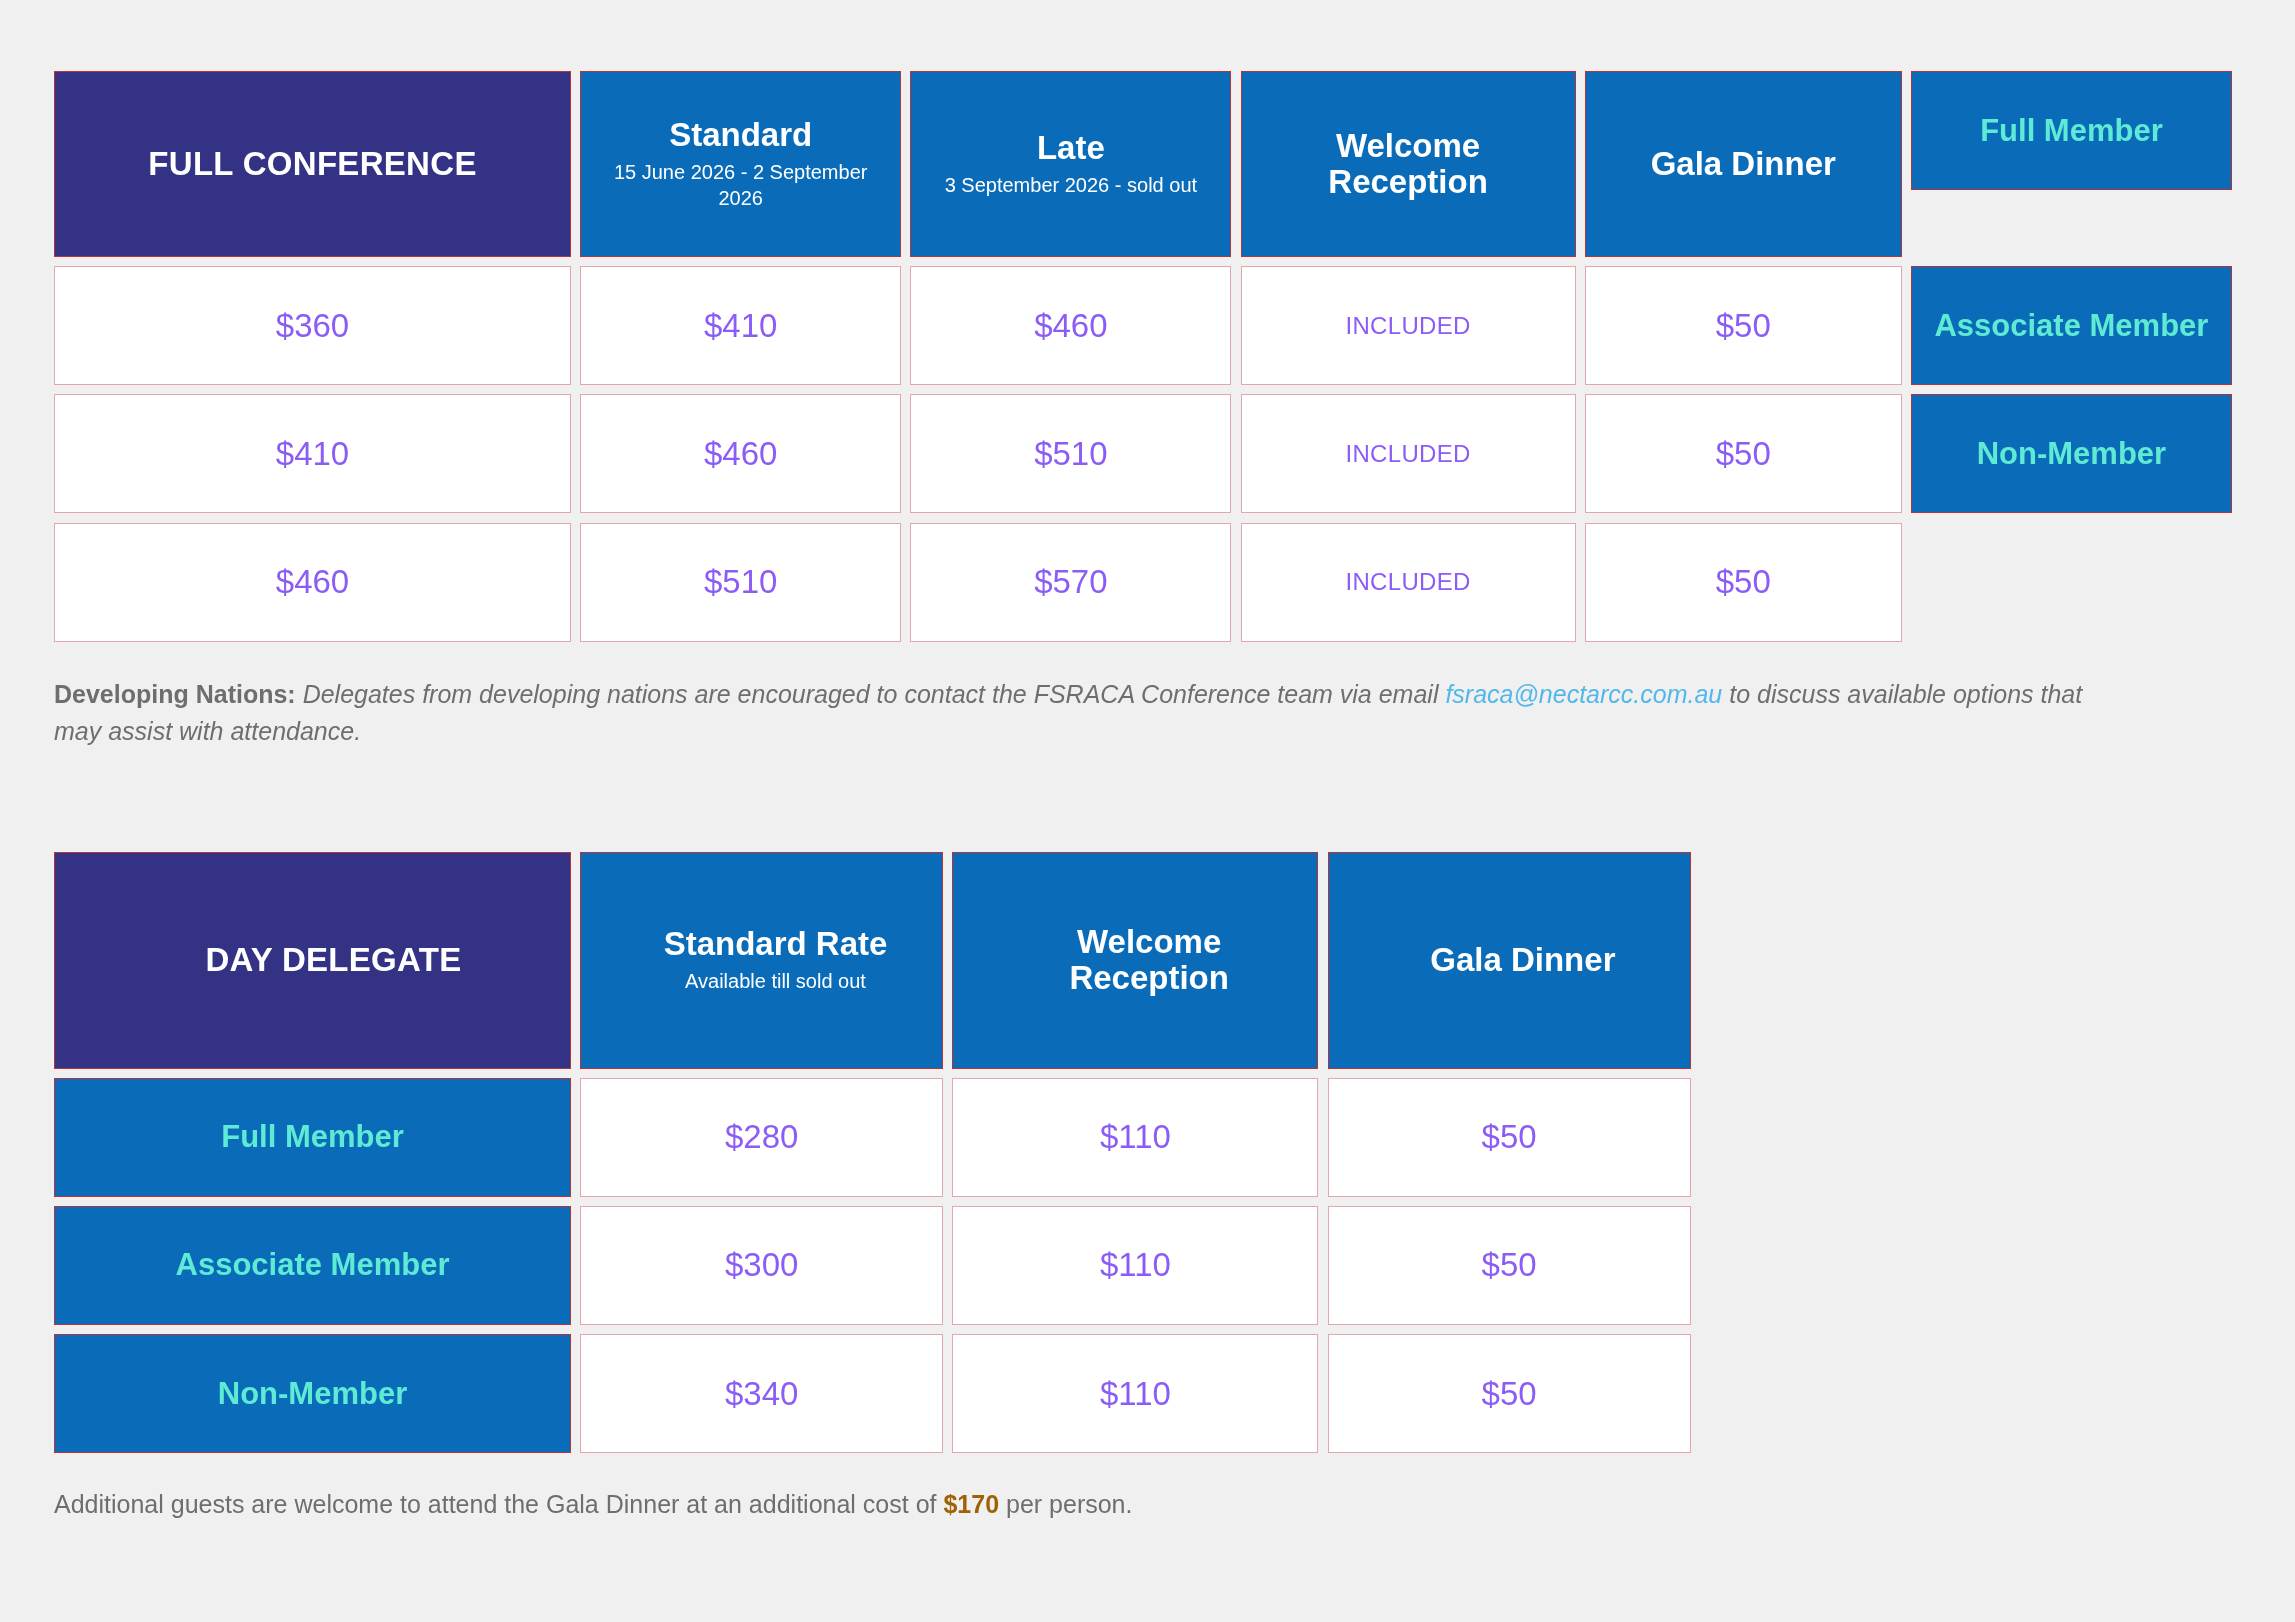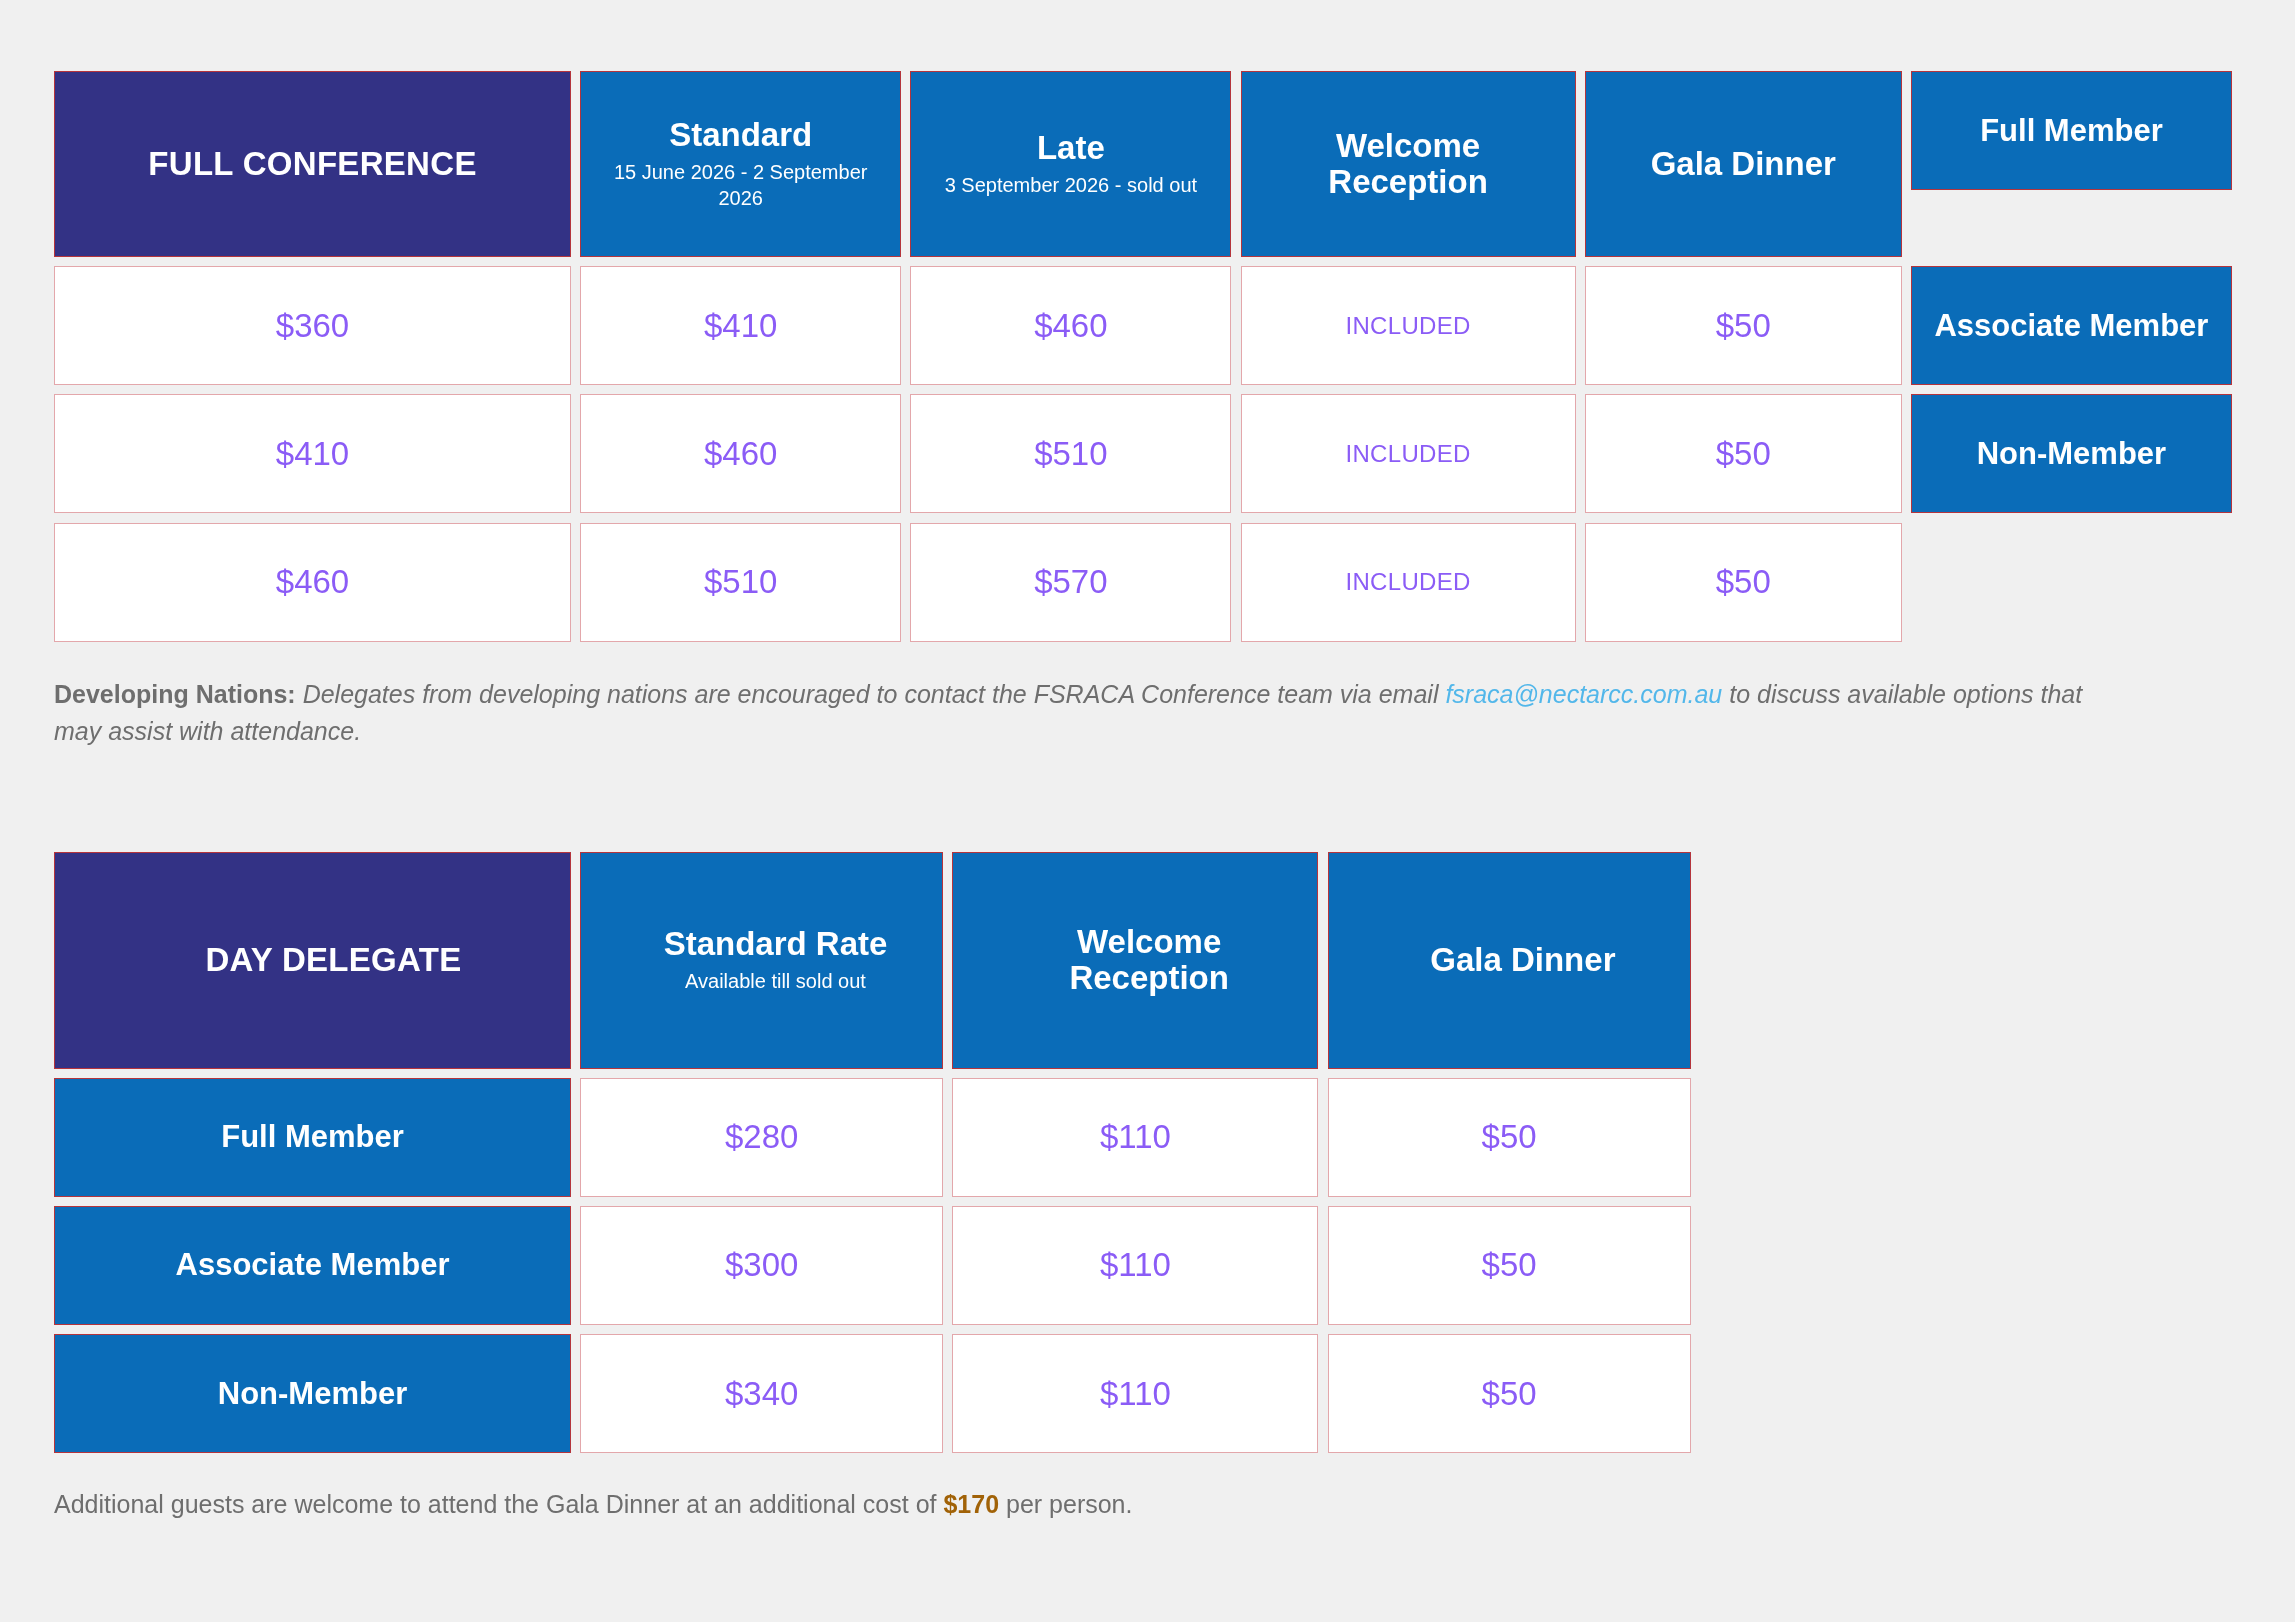--- a/index.html
+++ b/index.html
@@ -75,21 +75,21 @@
     font-size: 20px;
     font-weight: 400;
     line-height: 1.3;
     margin-top: 6.5px;
   }
 
   
   .cell-rowlabel {
     background: #0a6cb8;
     border: 1.3px solid #b5343c;
-    color: #ffffff;
+    color: #5eead4;
     font-size: 31px;
     font-weight: 700;
   }
 
   
   .cell-value {
     background: #ffffff;
     border: 1.3px solid #e3a7ab;
     color: #8b5cf6;
     font-size: 33px;

